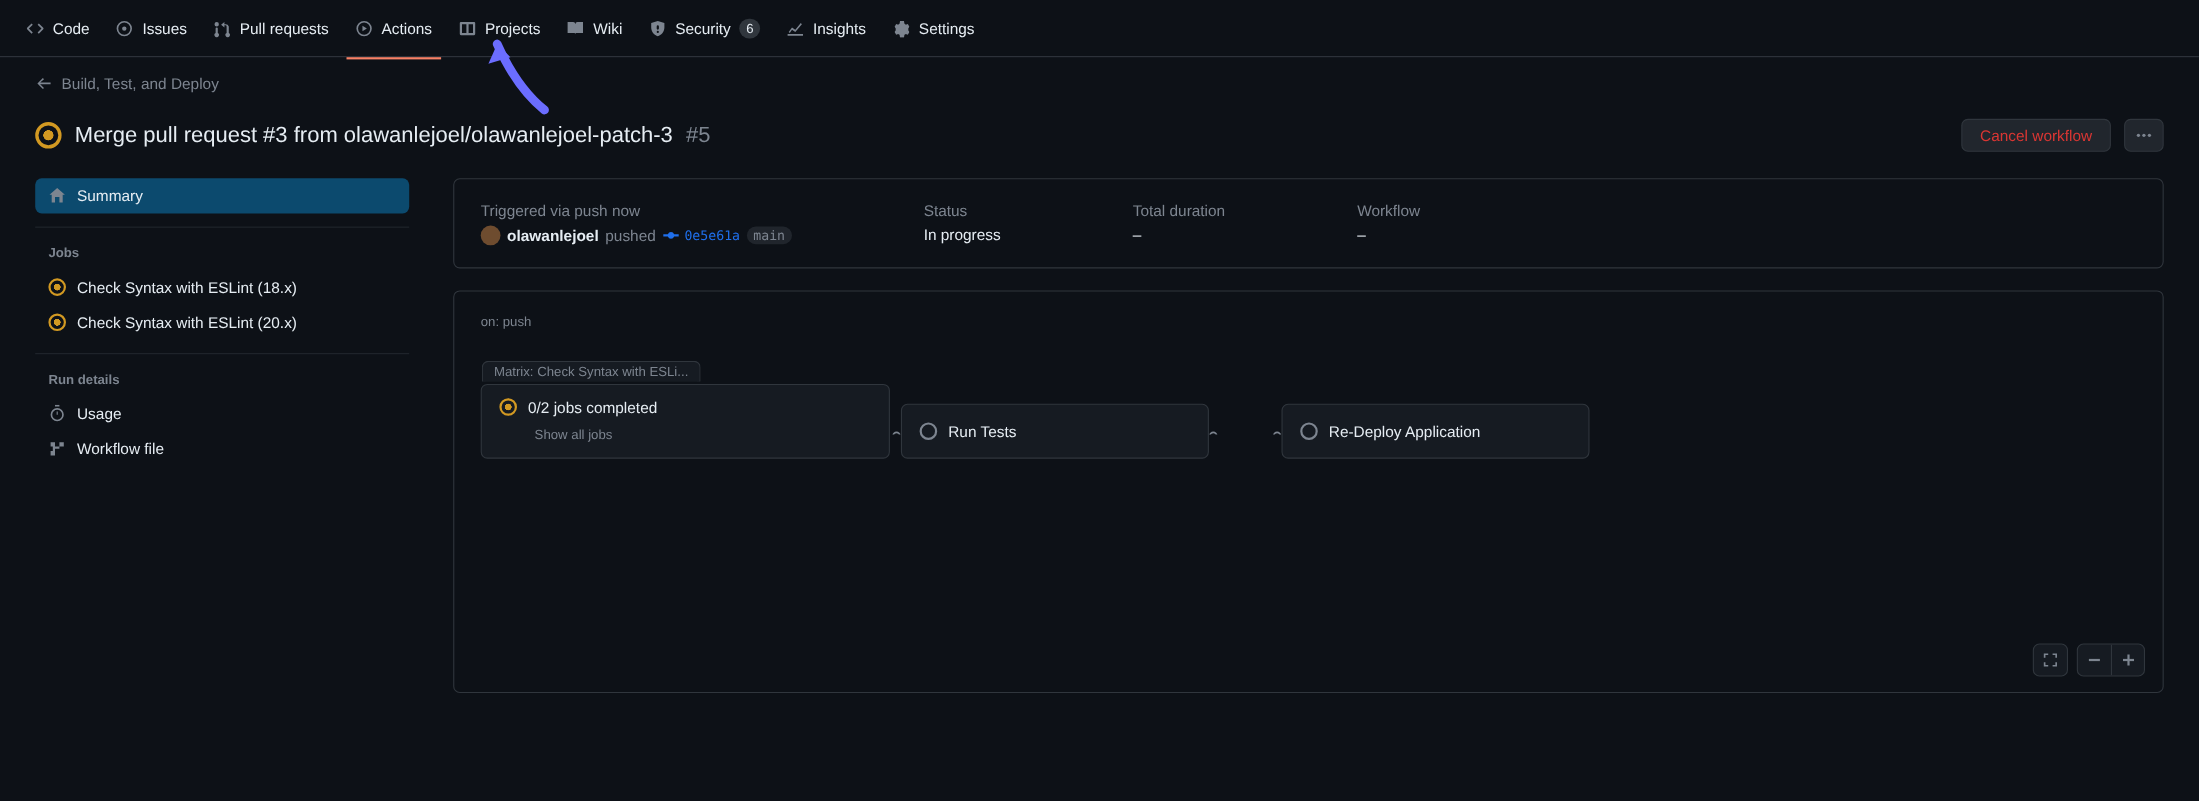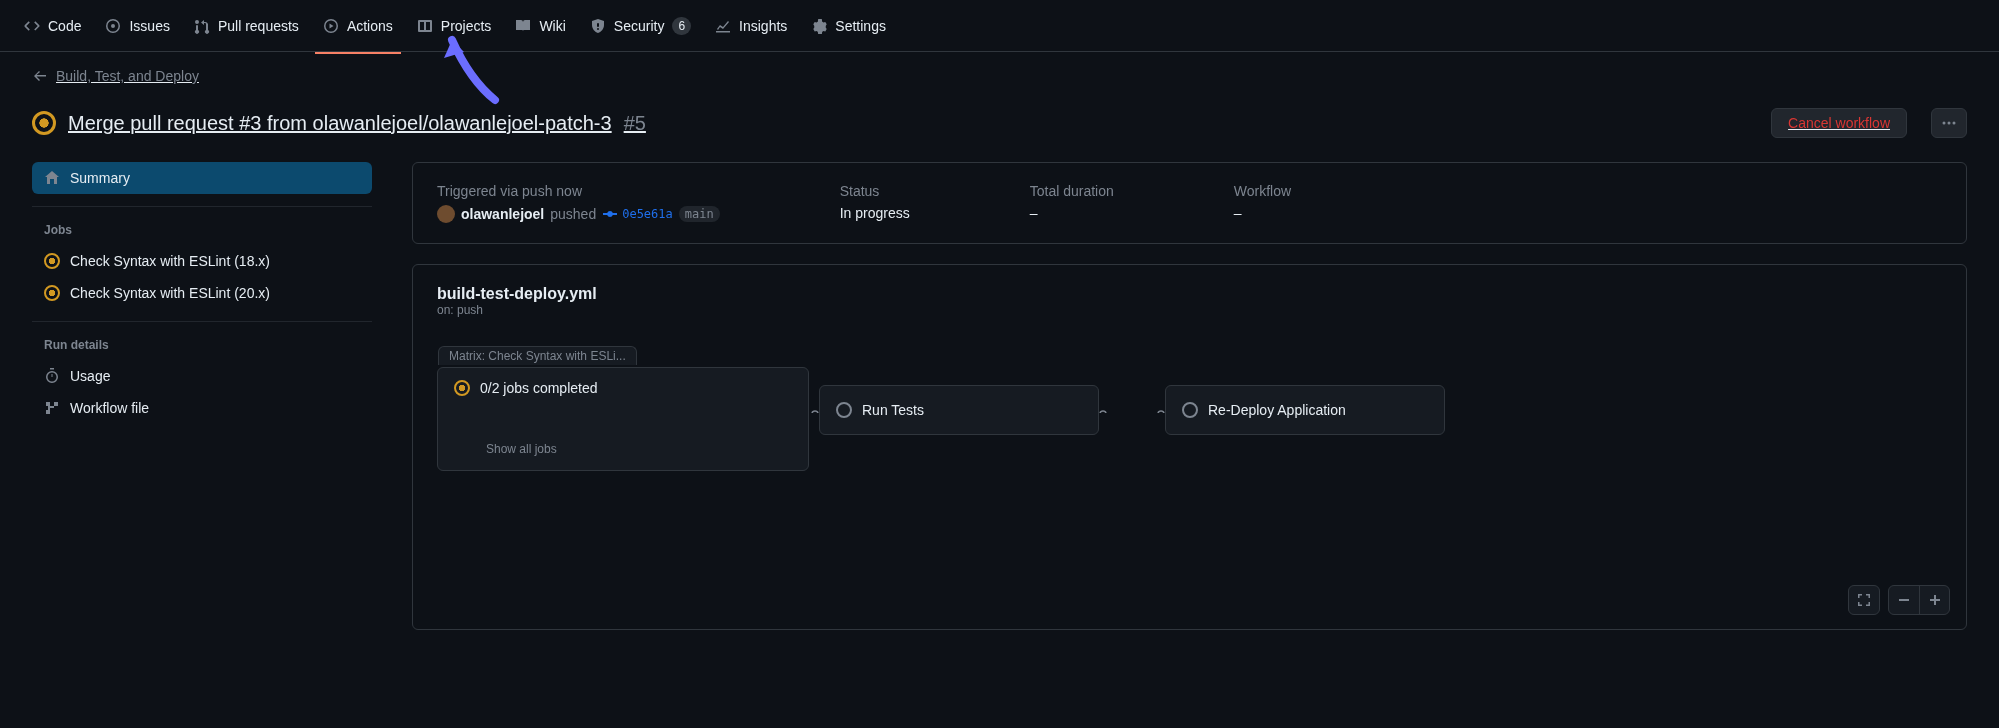--- a/index.html
+++ b/index.html
@@ -66,21 +66,20 @@
     position: absolute;
     left: 440px;
     top: 30px;
     width: 70px;
     height: 80px;
     pointer-events: none;
   }
   
   .page-header {
     padding: 16px 32px 8px 32px;
-    text-decoration: underline;
   }
   .back-link {
     display: flex;
     align-items: center;
     gap: 8px;
     color: var(--text-muted);
     font-size: 14px;
     cursor: pointer;
   }
   .title-row {
@@ -97,21 +96,21 @@
   .title-text {
     font-size: 20px;
     font-weight: 400;
   }
   .title-num {
     color: var(--text-muted);
     font-size: 20px;
   }
   .title-actions {
     display: flex;
-    gap: 24px;
+    gap: 12px;
     justify-content: space-between;
   }
   .btn {
     background: #21262d;
     border: 1px solid var(--border);
     border-radius: 6px;
     padding: 6px 16px;
     color: var(--text);
     font-size: 14px;
     cursor: pointer;
@@ -247,21 +246,20 @@
     display: flex;
     align-items: center;
     gap: 10px;
     padding: 12px 16px 6px 16px;
   }
   .matrix-show {
     padding: 4px 16px 14px 48px;
     font-size: 12px;
     color: var(--text-muted);
     cursor: pointer;
-    margin-top: 36px;
   }
   .job-card {
     position: absolute;
     width: 280px;
     height: 50px;
     border: 1px solid var(--border);
     border-radius: 6px;
     background: var(--bg-subtle);
     display: flex;
     align-items: center;
@@ -479,21 +477,20 @@
         <div class="info-value">–</div>
       </div>
       <div class="info-col">
         <div class="info-label">Workflow</div>
         <div class="info-value">–</div>
       </div>
     </div>
 
     <div class="graph-card">
       <div class="graph-header">
-        <div class="wf-name">build-test-deploy.yml</div>
         <div class="wf-trigger">on: push</div>
       </div>
       <div class="graph-body">
 
         <svg class="connector" style="left:344px; width:62px;" height="10">
           <circle cx="4" cy="5" r="3" fill="none" stroke="#7d8590" stroke-width="1.5"></circle>
           <line x1="8" y1="5" x2="54" y2="5" stroke="#7d8590" stroke-width="1.5"></line>
           <circle cx="58" cy="5" r="3" fill="none" stroke="#7d8590" stroke-width="1.5"></circle>
         </svg>
 

